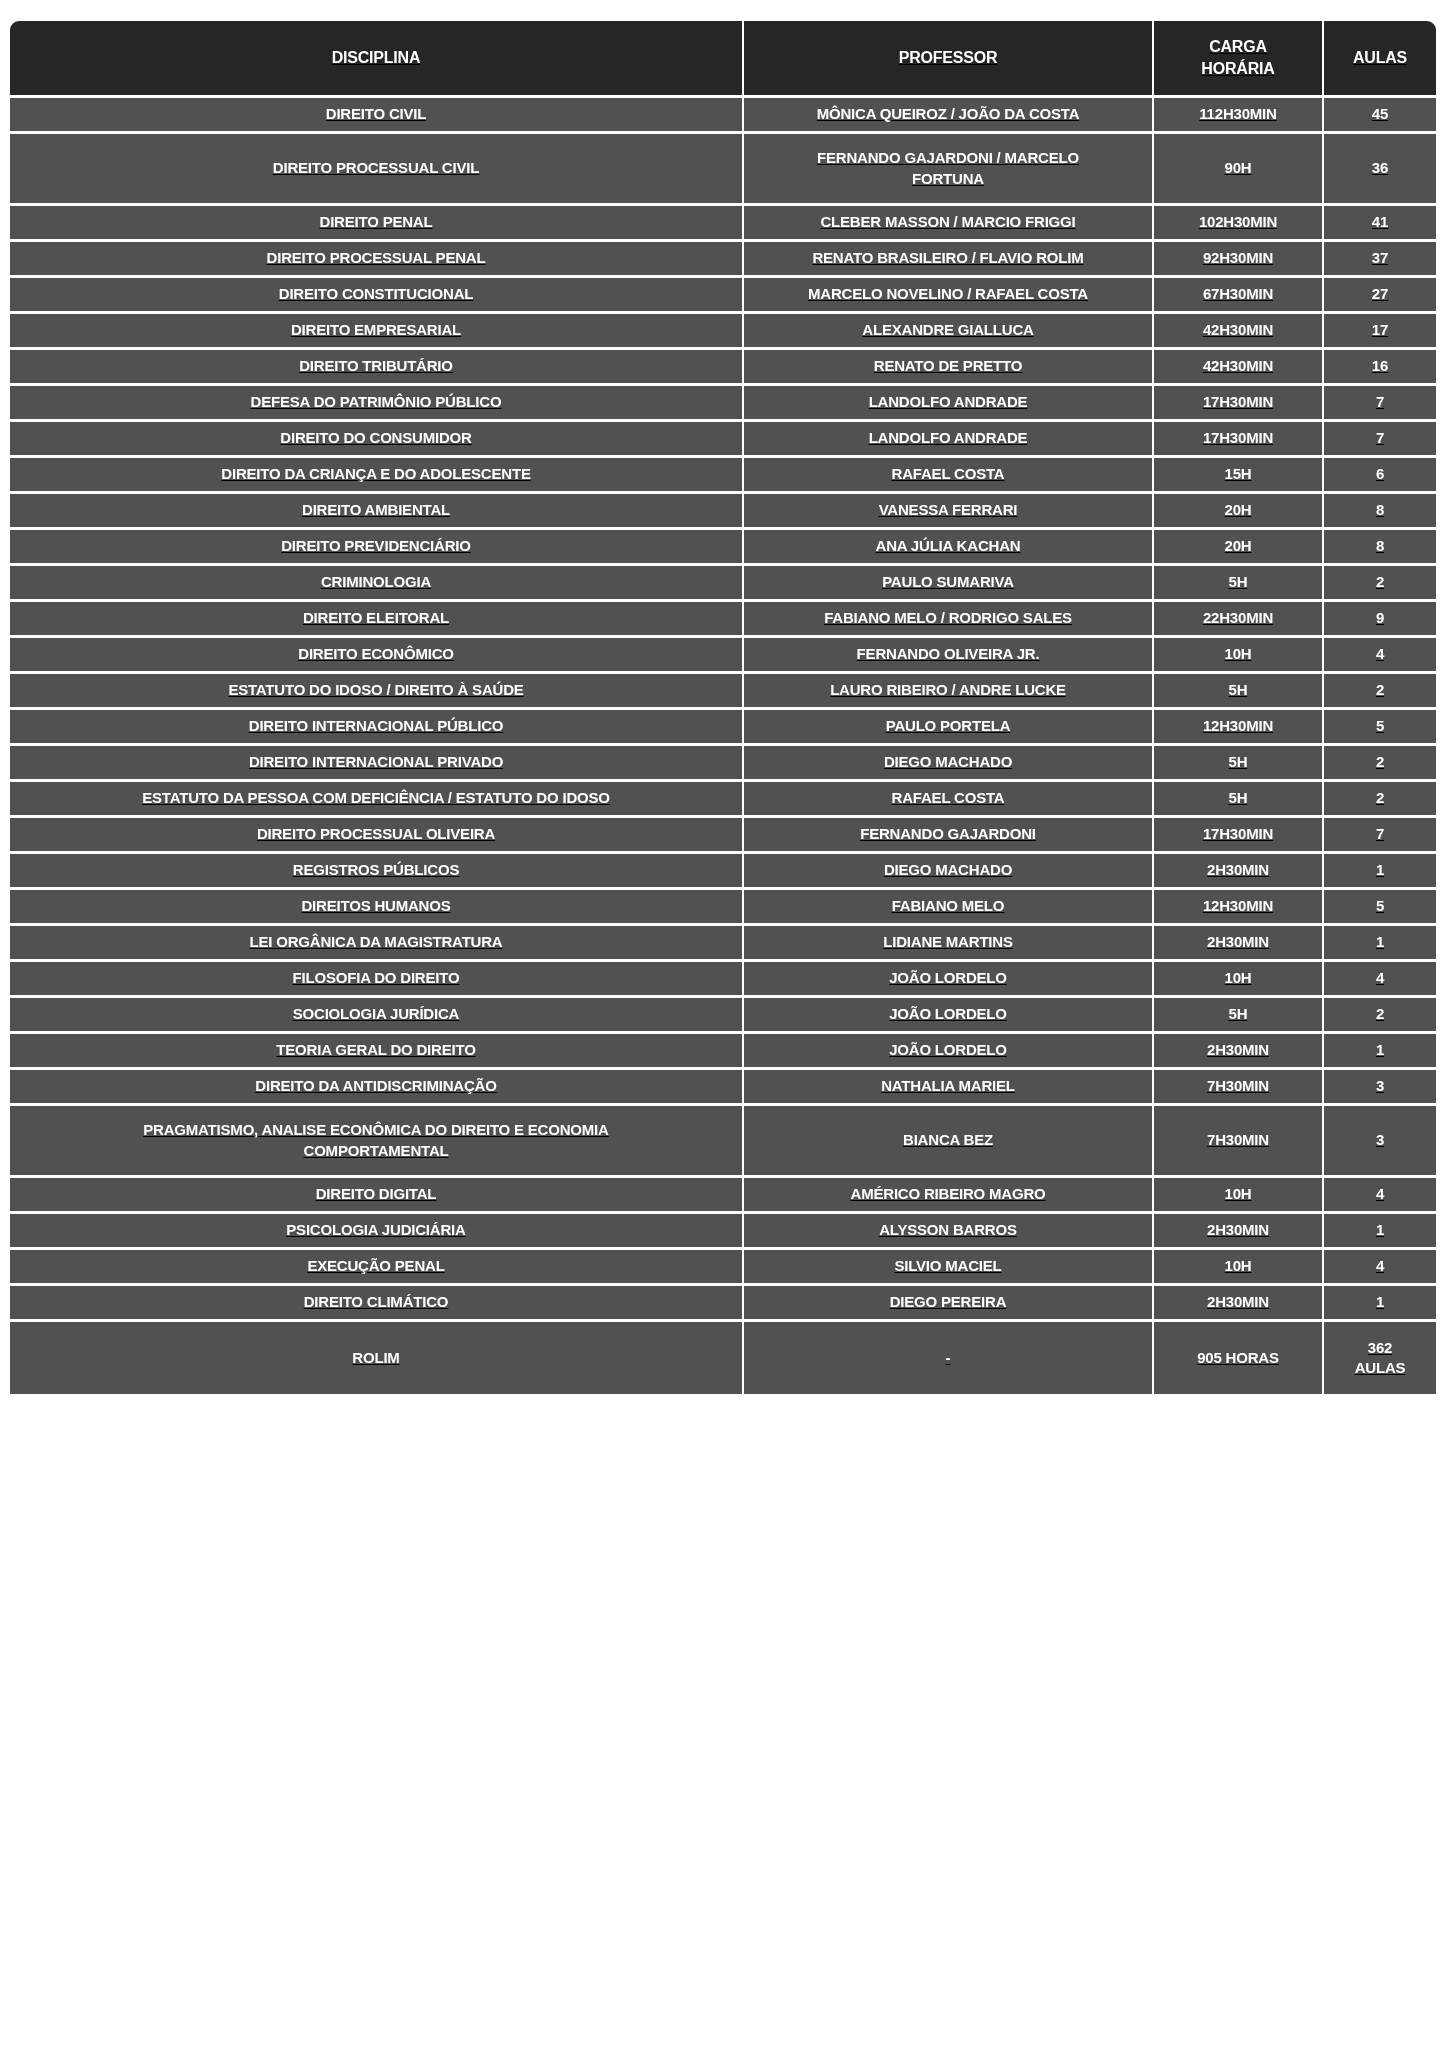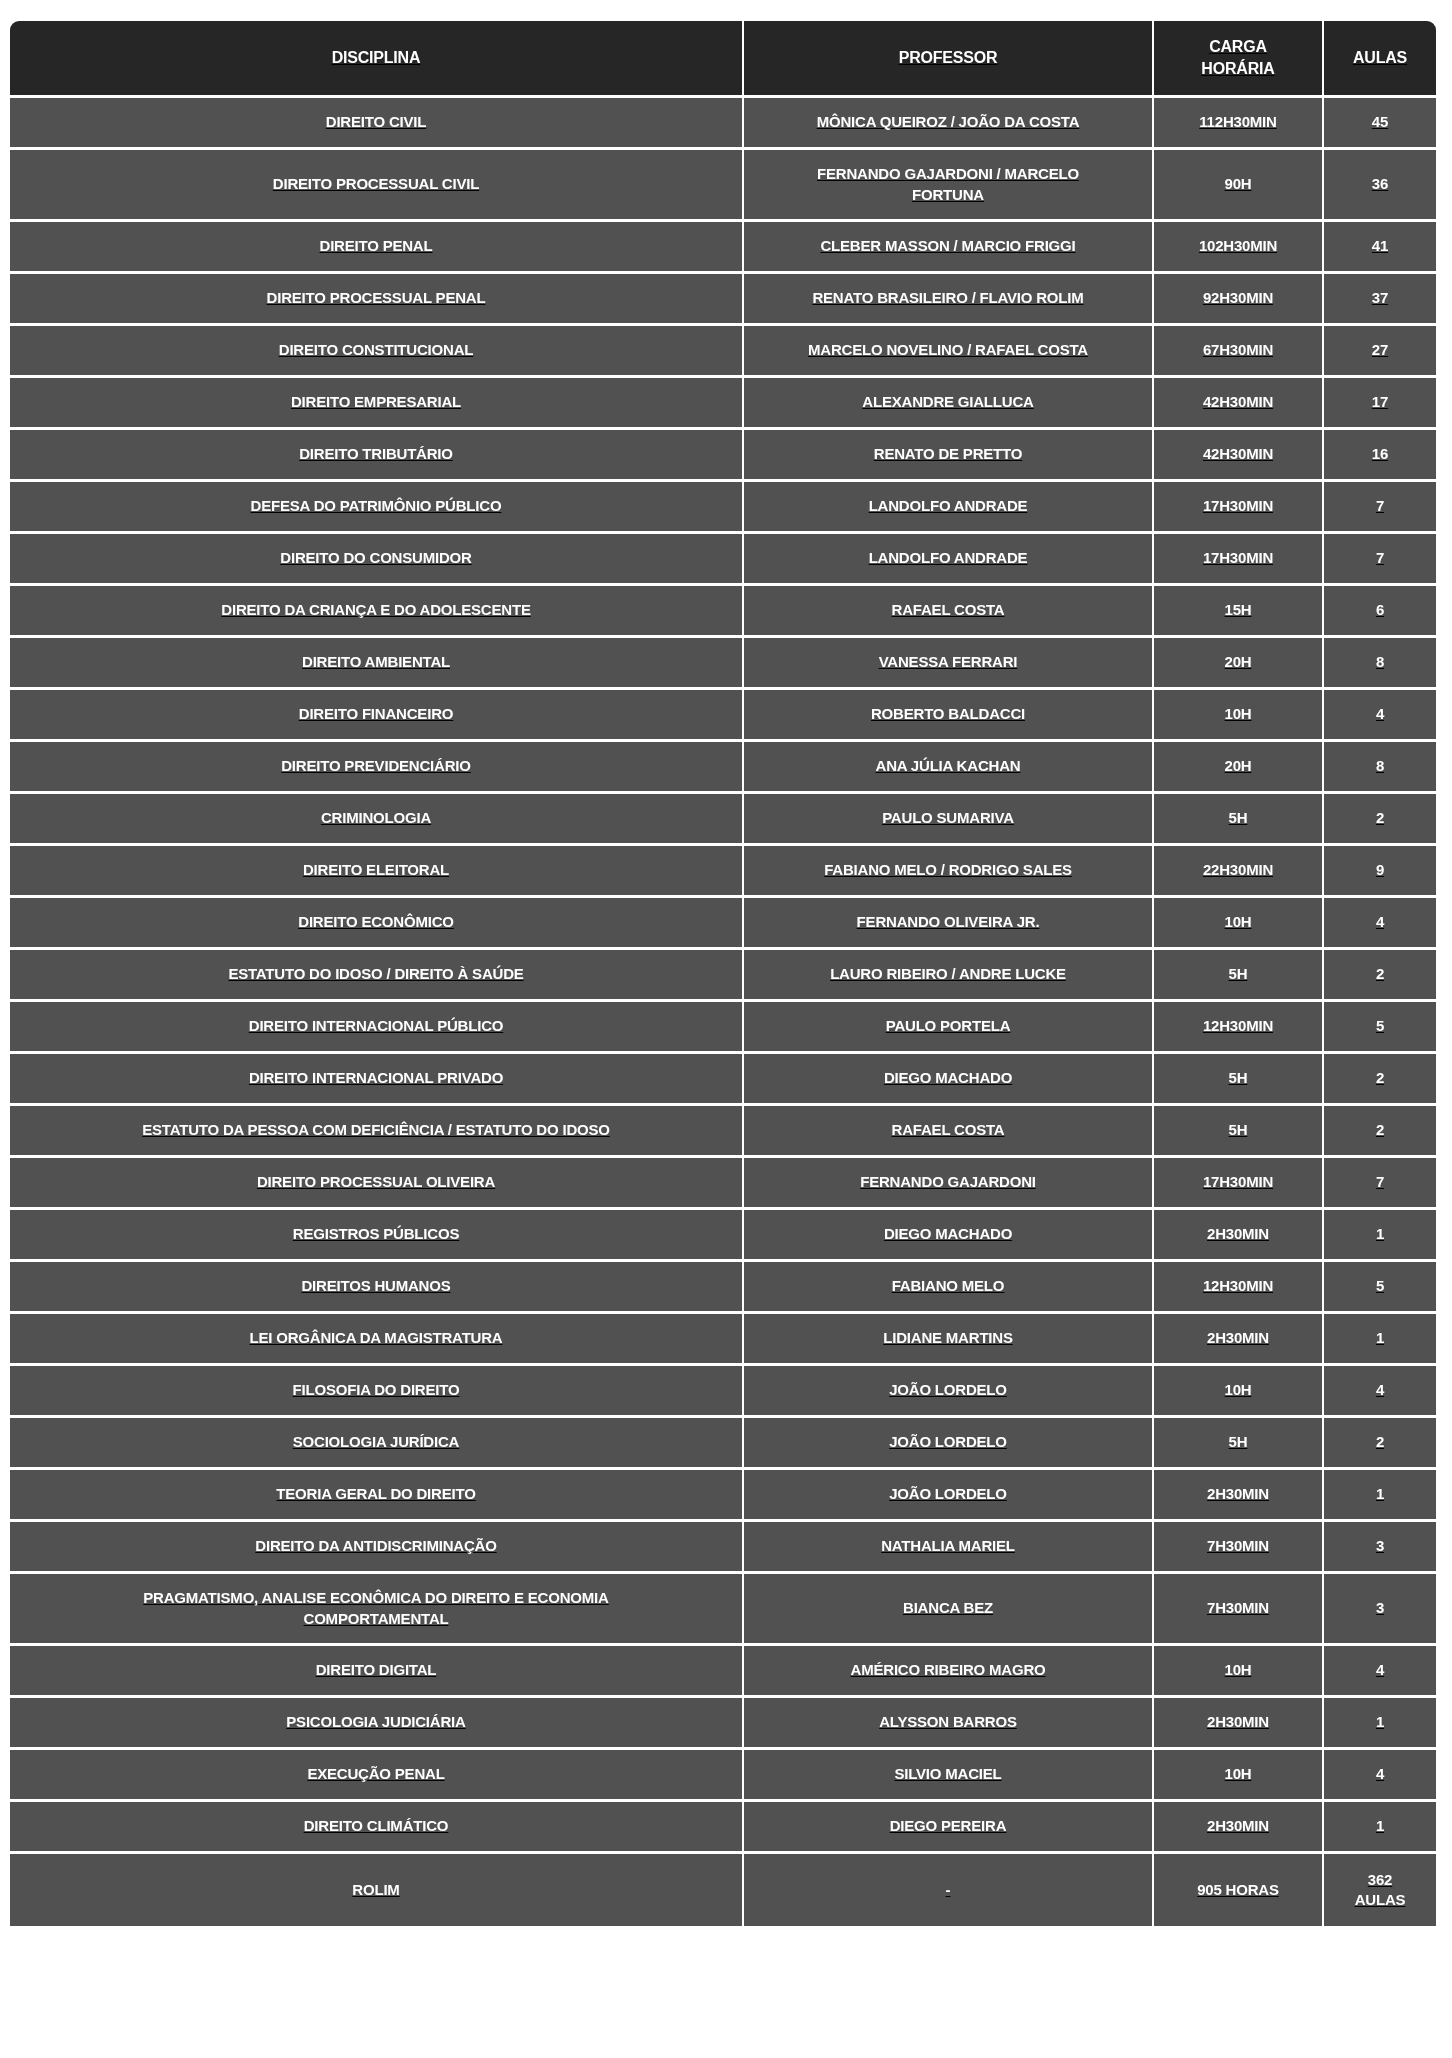--- a/index.html
+++ b/index.html
@@ -34,21 +34,21 @@
     white-space: pre-line;
     padding: 4px 14px;
     box-sizing: border-box;
     border-bottom: 3px solid #ffffff;
     letter-spacing: -0.2px;
     line-height: 1.35;
   }
   .schedule th { background: #262626; font-size: 16px; height: 77px; }
   .schedule td { background: #515151; font-size: 15px; }
   .schedule th + th, .schedule td + td { border-left: 2px solid #ffffff; }
-  .schedule tbody tr { height: 52px; }
+  .schedule tbody tr { height: 36px; }
   .schedule tbody tr.tall { height: 72px; }
   .schedule tbody tr:last-child td { border-bottom: none; }
 </style>
 </head>
 <body>
 
 <div class="table-wrap">
   <table class="schedule">
     <colgroup>
       <col style="width:732px">
@@ -127,26 +127,20 @@
           <td>15H</td>
           <td>6</td>
         </tr>
         <tr>
           <td>DIREITO AMBIENTAL</td>
           <td>VANESSA FERRARI</td>
           <td>20H</td>
           <td>8</td>
         </tr>
         <tr>
-          <td>DIREITO FINANCEIRO</td>
-          <td>ROBERTO BALDACCI</td>
-          <td>10H</td>
-          <td>4</td>
-        </tr>
-        <tr>
           <td>DIREITO PREVIDENCIÁRIO</td>
           <td>ANA JÚLIA KACHAN</td>
           <td>20H</td>
           <td>8</td>
         </tr>
         <tr>
           <td>CRIMINOLOGIA</td>
           <td>PAULO SUMARIVA</td>
           <td>5H</td>
           <td>2</td>

